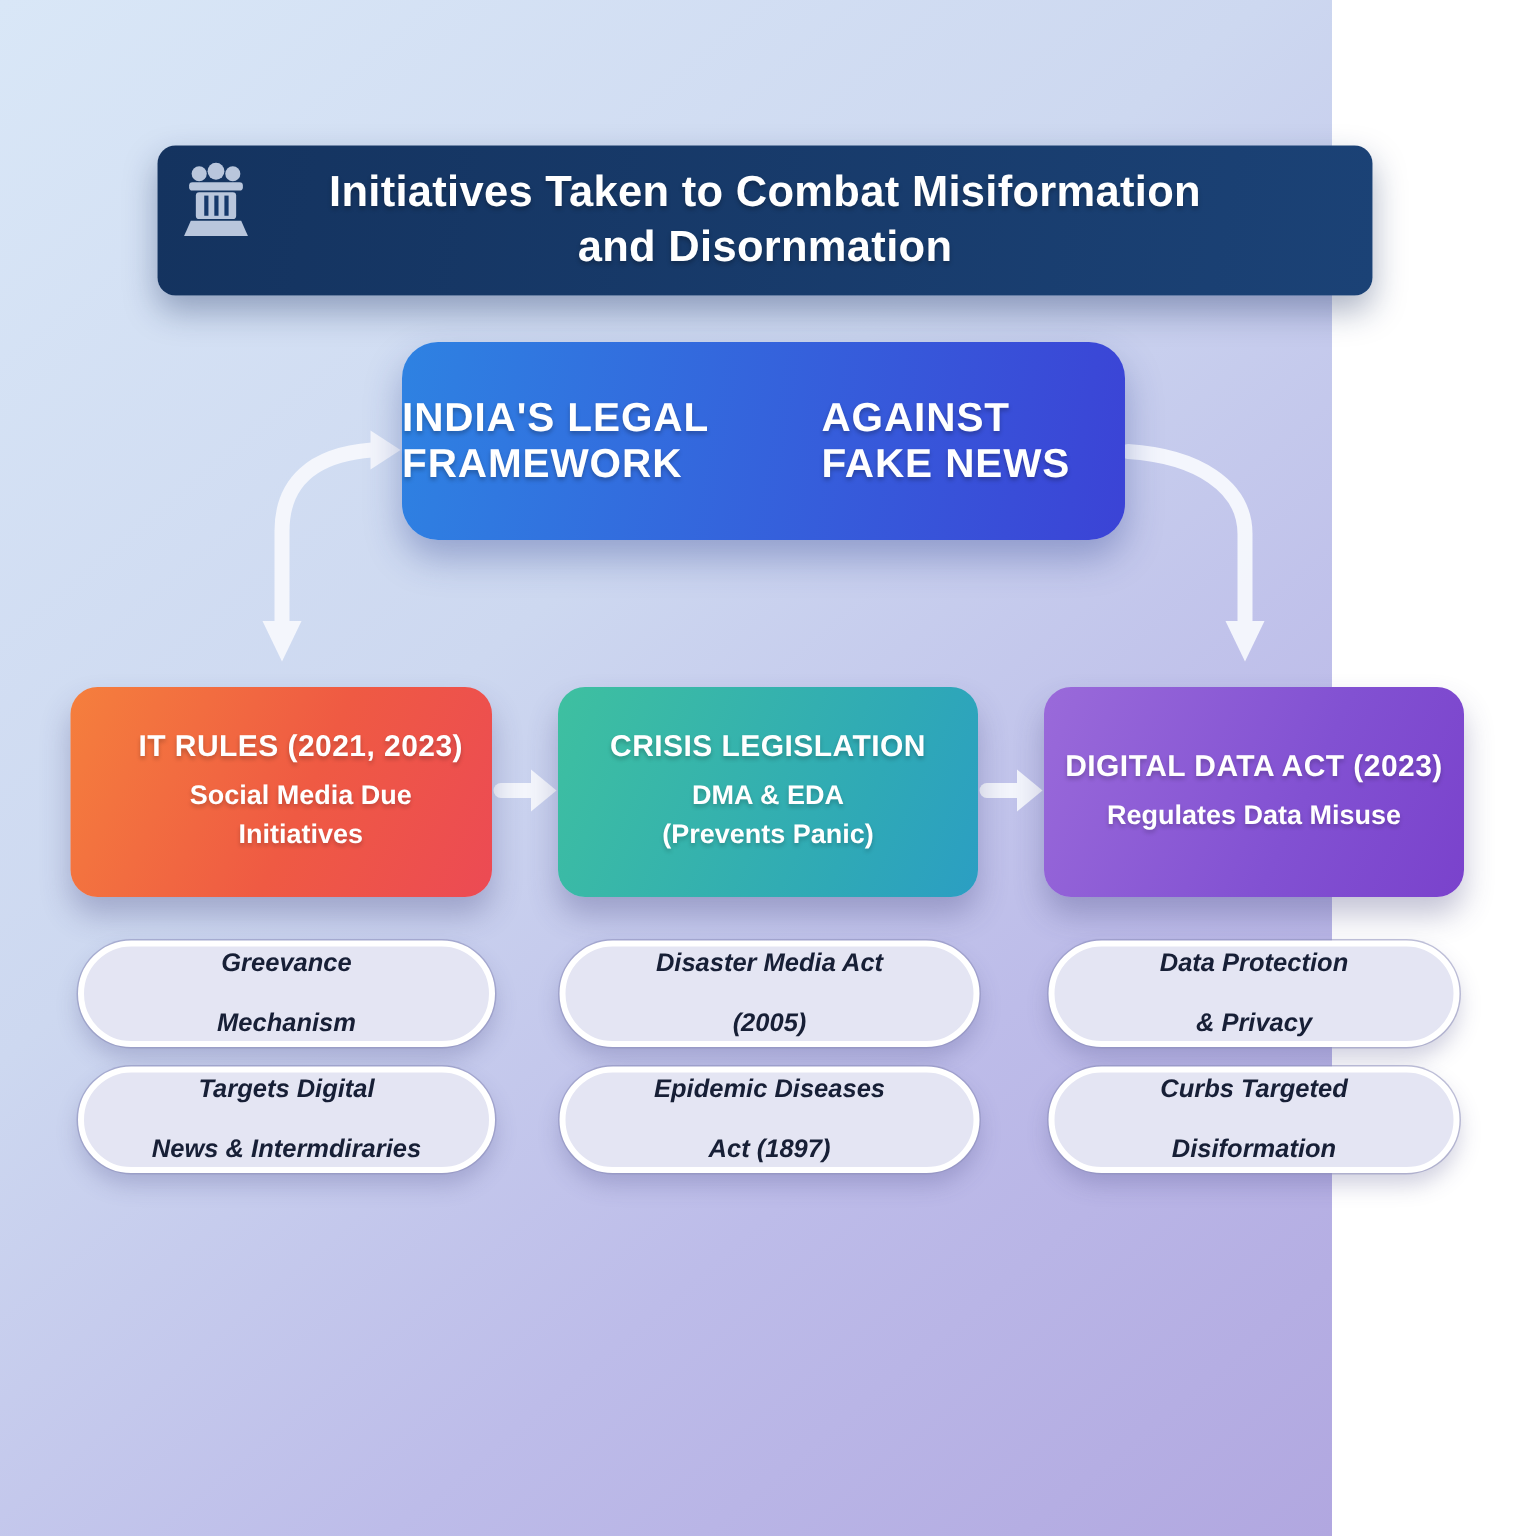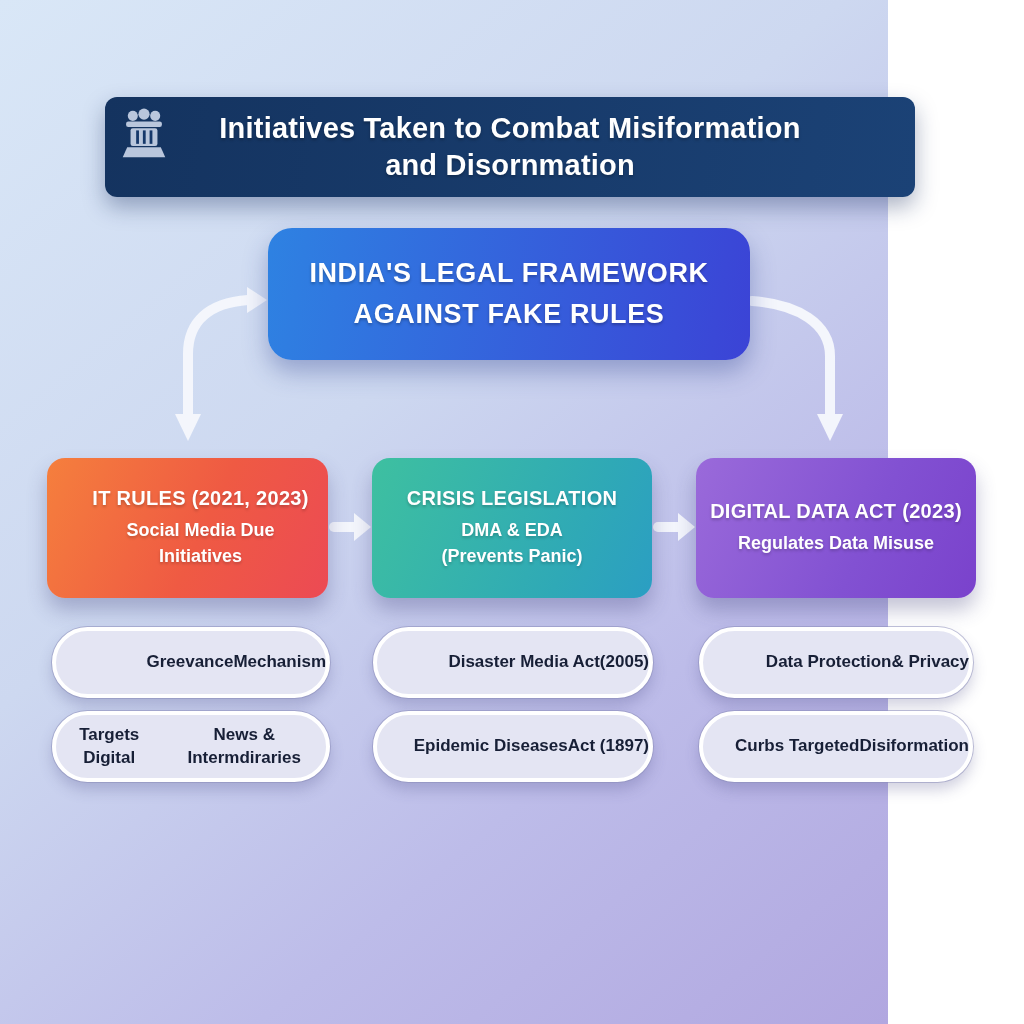--- a/index.html
+++ b/index.html
@@ -40,21 +40,21 @@
   }
 
   
   .framework {
     position: absolute;
     left: 268px; top: 228px;
     width: 482px; height: 132px;
     background: linear-gradient(100deg, #2e82e2 0%, #3b43d6 100%);
     border-radius: 24px;
     box-shadow: 0 12px 24px rgba(40, 60, 140, 0.35);
-    display: flex; flex-direction: column; align-items: center; justify-content: center;
+    display: flex; align-items: center; justify-content: center;
     gap: 10px;
   }
   .framework-line {
     color: #ffffff;
     font-size: 27px;
     font-weight: bold;
     letter-spacing: 0.6px;
     text-shadow: 0 2px 3px rgba(0,0,0,0.25);
   }
 
@@ -95,22 +95,23 @@
   }
 
   
   .pill {
     position: absolute;
     height: 71px;
     background: #e4e5f3;
     border: 4px solid #ffffff;
     border-radius: 40px;
     box-shadow: 0 0 0 1px rgba(140, 142, 185, 0.55), 0 8px 14px rgba(70, 70, 130, 0.25);
-    display: flex; flex-direction: row; align-items: center; justify-content: flex-end;
+    display: flex; flex-direction: column; align-items: center; justify-content: space-between;
     text-align: center;
+    font-style: italic;
   }
   .pill-row1 { top: 627px; }
   .pill-row2 { top: 711px; }
   .pill-c1 { left: 52px;  width: 278px; }
   .pill-c2 { left: 373px; width: 280px; }
   .pill-c3 { left: 699px; width: 274px; }
   .pill-line {
     color: #171f36;
     font-size: 17px;
     font-weight: bold;
@@ -161,21 +162,21 @@
       </svg>
     </span>
     <div class="header-title">
       <div>Initiatives Taken to Combat Misiformation</div>
       <div>and Disornmation</div>
     </div>
   </div>
 
   <div class="framework">
     <div class="framework-line">INDIA'S LEGAL FRAMEWORK</div>
-    <div class="framework-line">AGAINST FAKE RULES</div>
+    <div class="framework-line">AGAINST FAKE NEWS</div>
   </div>
 
   <div class="card card-orange">
     <div class="card-title">IT RULES (2021, 2023)</div>
     <div class="card-sub">
       <div>Social Media Due</div>
       <div>Initiatives</div>
     </div>
   </div>
 

